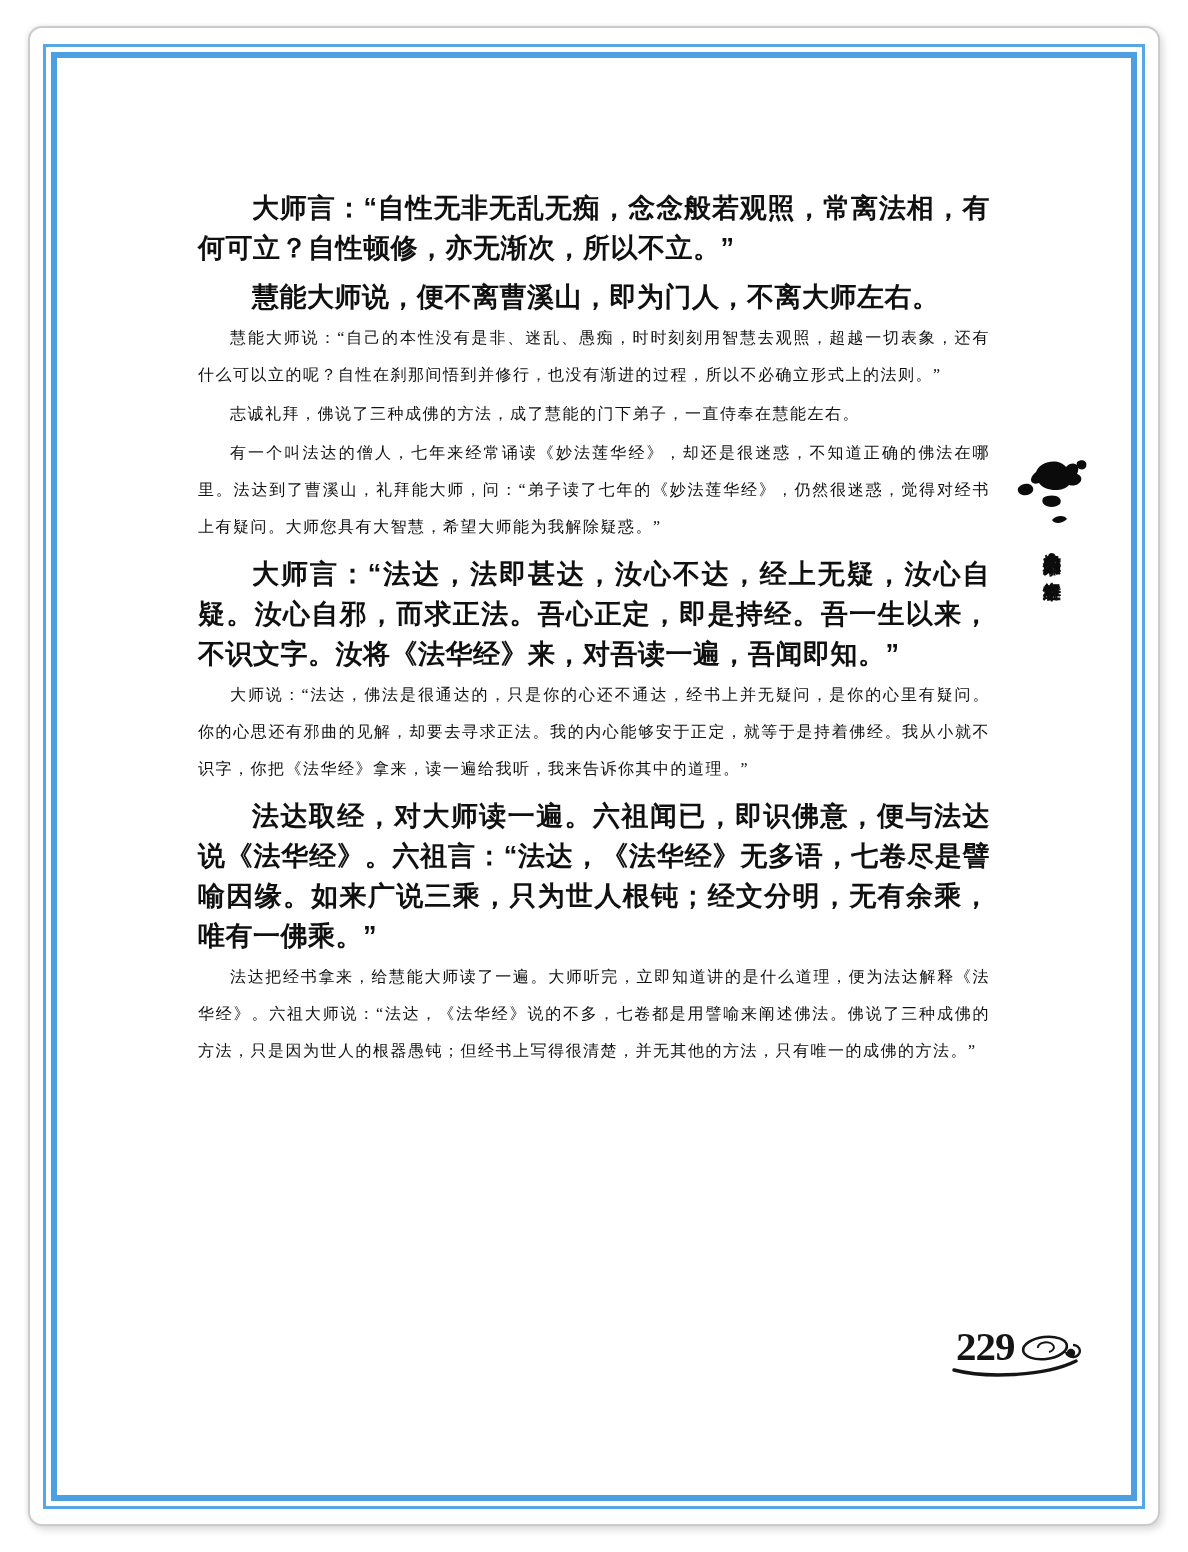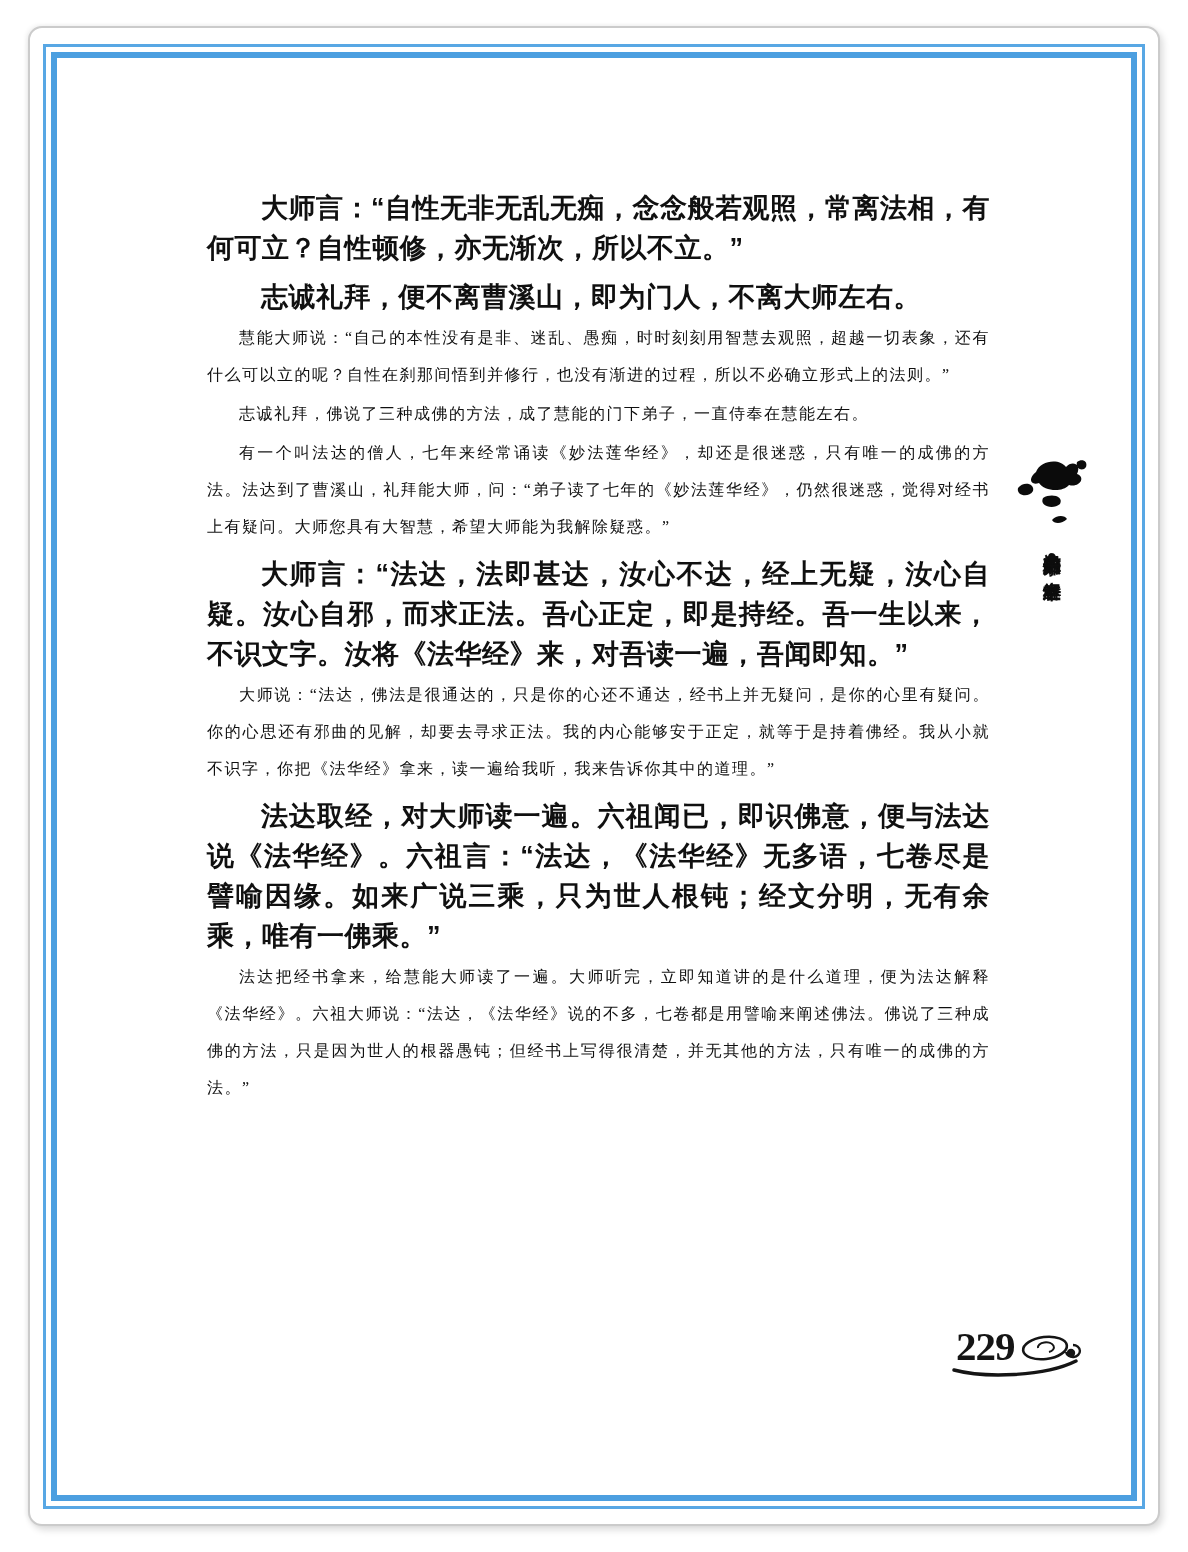--- a/index.html
+++ b/index.html
@@ -29,21 +29,21 @@
     border: 6px solid #4c9fe0;
   }
   .text-column {
     position: absolute;
     left: 190px; top: 188px;
     width: 800px;
     color: #101010;
     text-align: justify;
   }
   .text-column p {
-    margin: 0 0 2px 17px;
+    margin: 0 0 2px 8px;
     text-indent: 2em;
   }
   .p-scripture {
     font-family: "Liberation Sans", "DejaVu Sans", sans-serif;
     font-weight: bold;
     font-size: 27px;
     line-height: 40px;
     letter-spacing: 0.5px;
   }
   .p-scripture:not(:first-child) { margin-top: 9px !important; }
@@ -90,24 +90,24 @@
 </head>
 <body>
 
 <div class="outer-card">
   <div class="frame-thin"></div>
   <div class="frame-thick"></div>
 </div>
 
 <div class="text-column">
   <p class="p-scripture">大师言：“自性无非无乱无痴，念念般若观照，常离法相，有何可立？自性顿修，亦无渐次，所以不立。”</p>
-  <p class="p-scripture">志诚礼拜，便不离曹溪山，即为门人，不离大师左右。</p>
+  <p class="p-scripture">慧能大师说，便不离曹溪山，即为门人，不离大师左右。</p>
   <p class="p-translation">慧能大师说：“自己的本性没有是非、迷乱、愚痴，时时刻刻用智慧去观照，超越一切表象，还有什么可以立的呢？自性在刹那间悟到并修行，也没有渐进的过程，所以不必确立形式上的法则。”</p>
   <p class="p-translation">志诚礼拜，佛说了三种成佛的方法，成了慧能的门下弟子，一直侍奉在慧能左右。</p>
-  <p class="p-translation">有一个叫法达的僧人，七年来经常诵读《妙法莲华经》，却还是很迷惑，只有唯一的成佛的方法。法达到了曹溪山，礼拜能大师，问：“弟子读了七年的《妙法莲华经》，仍然很迷惑，觉得对经书上有疑问。大师您具有大智慧，希望大师能为我解除疑惑。”</p>
+  <p class="p-translation">有一个叫法达的僧人，七年来经常诵读《妙法莲华经》，却还是很迷惑，不知道正确的佛法在哪里。法达到了曹溪山，礼拜能大师，问：“弟子读了七年的《妙法莲华经》，仍然很迷惑，觉得对经书上有疑问。大师您具有大智慧，希望大师能为我解除疑惑。”</p>
   <p class="p-scripture">大师言：“法达，法即甚达，汝心不达，经上无疑，汝心自疑。汝心自邪，而求正法。吾心正定，即是持经。吾一生以来，不识文字。汝将《法华经》来，对吾读一遍，吾闻即知。”</p>
   <p class="p-translation">大师说：“法达，佛法是很通达的，只是你的心还不通达，经书上并无疑问，是你的心里有疑问。你的心思还有邪曲的见解，却要去寻求正法。我的内心能够安于正定，就等于是持着佛经。我从小就不识字，你把《法华经》拿来，读一遍给我听，我来告诉你其中的道理。”</p>
   <p class="p-scripture">法达取经，对大师读一遍。六祖闻已，即识佛意，便与法达说《法华经》。六祖言：“法达，《法华经》无多语，七卷尽是譬喻因缘。如来广说三乘，只为世人根钝；经文分明，无有余乘，唯有一佛乘。”</p>
   <p class="p-translation">法达把经书拿来，给慧能大师读了一遍。大师听完，立即知道讲的是什么道理，便为法达解释《法华经》。六祖大师说：“法达，《法华经》说的不多，七卷都是用譬喻来阐述佛法。佛说了三种成佛的方法，只是因为世人的根器愚钝；但经书上写得很清楚，并无其他的方法，只有唯一的成佛的方法。”</p>
 </div>
 
 <svg class="ink-splash" viewBox="0 0 90 84" xmlns="http://www.w3.org/2000/svg">
   <path d="M28,20 C32,8 52,6 58,15 C64,8 74,12 69,22 C78,25 72,36 61,33 C54,41 36,39 31,31 C22,34 20,26 28,20 Z" fill="#0b0b0b"></path>
   <path d="M10,36 C15,29 27,31 25,39 C21,46 8,44 10,36 Z" fill="#0b0b0b"></path>
   <path d="M35,46 C43,41 56,44 52,52 C45,58 31,54 35,46 Z" fill="#0b0b0b"></path>

